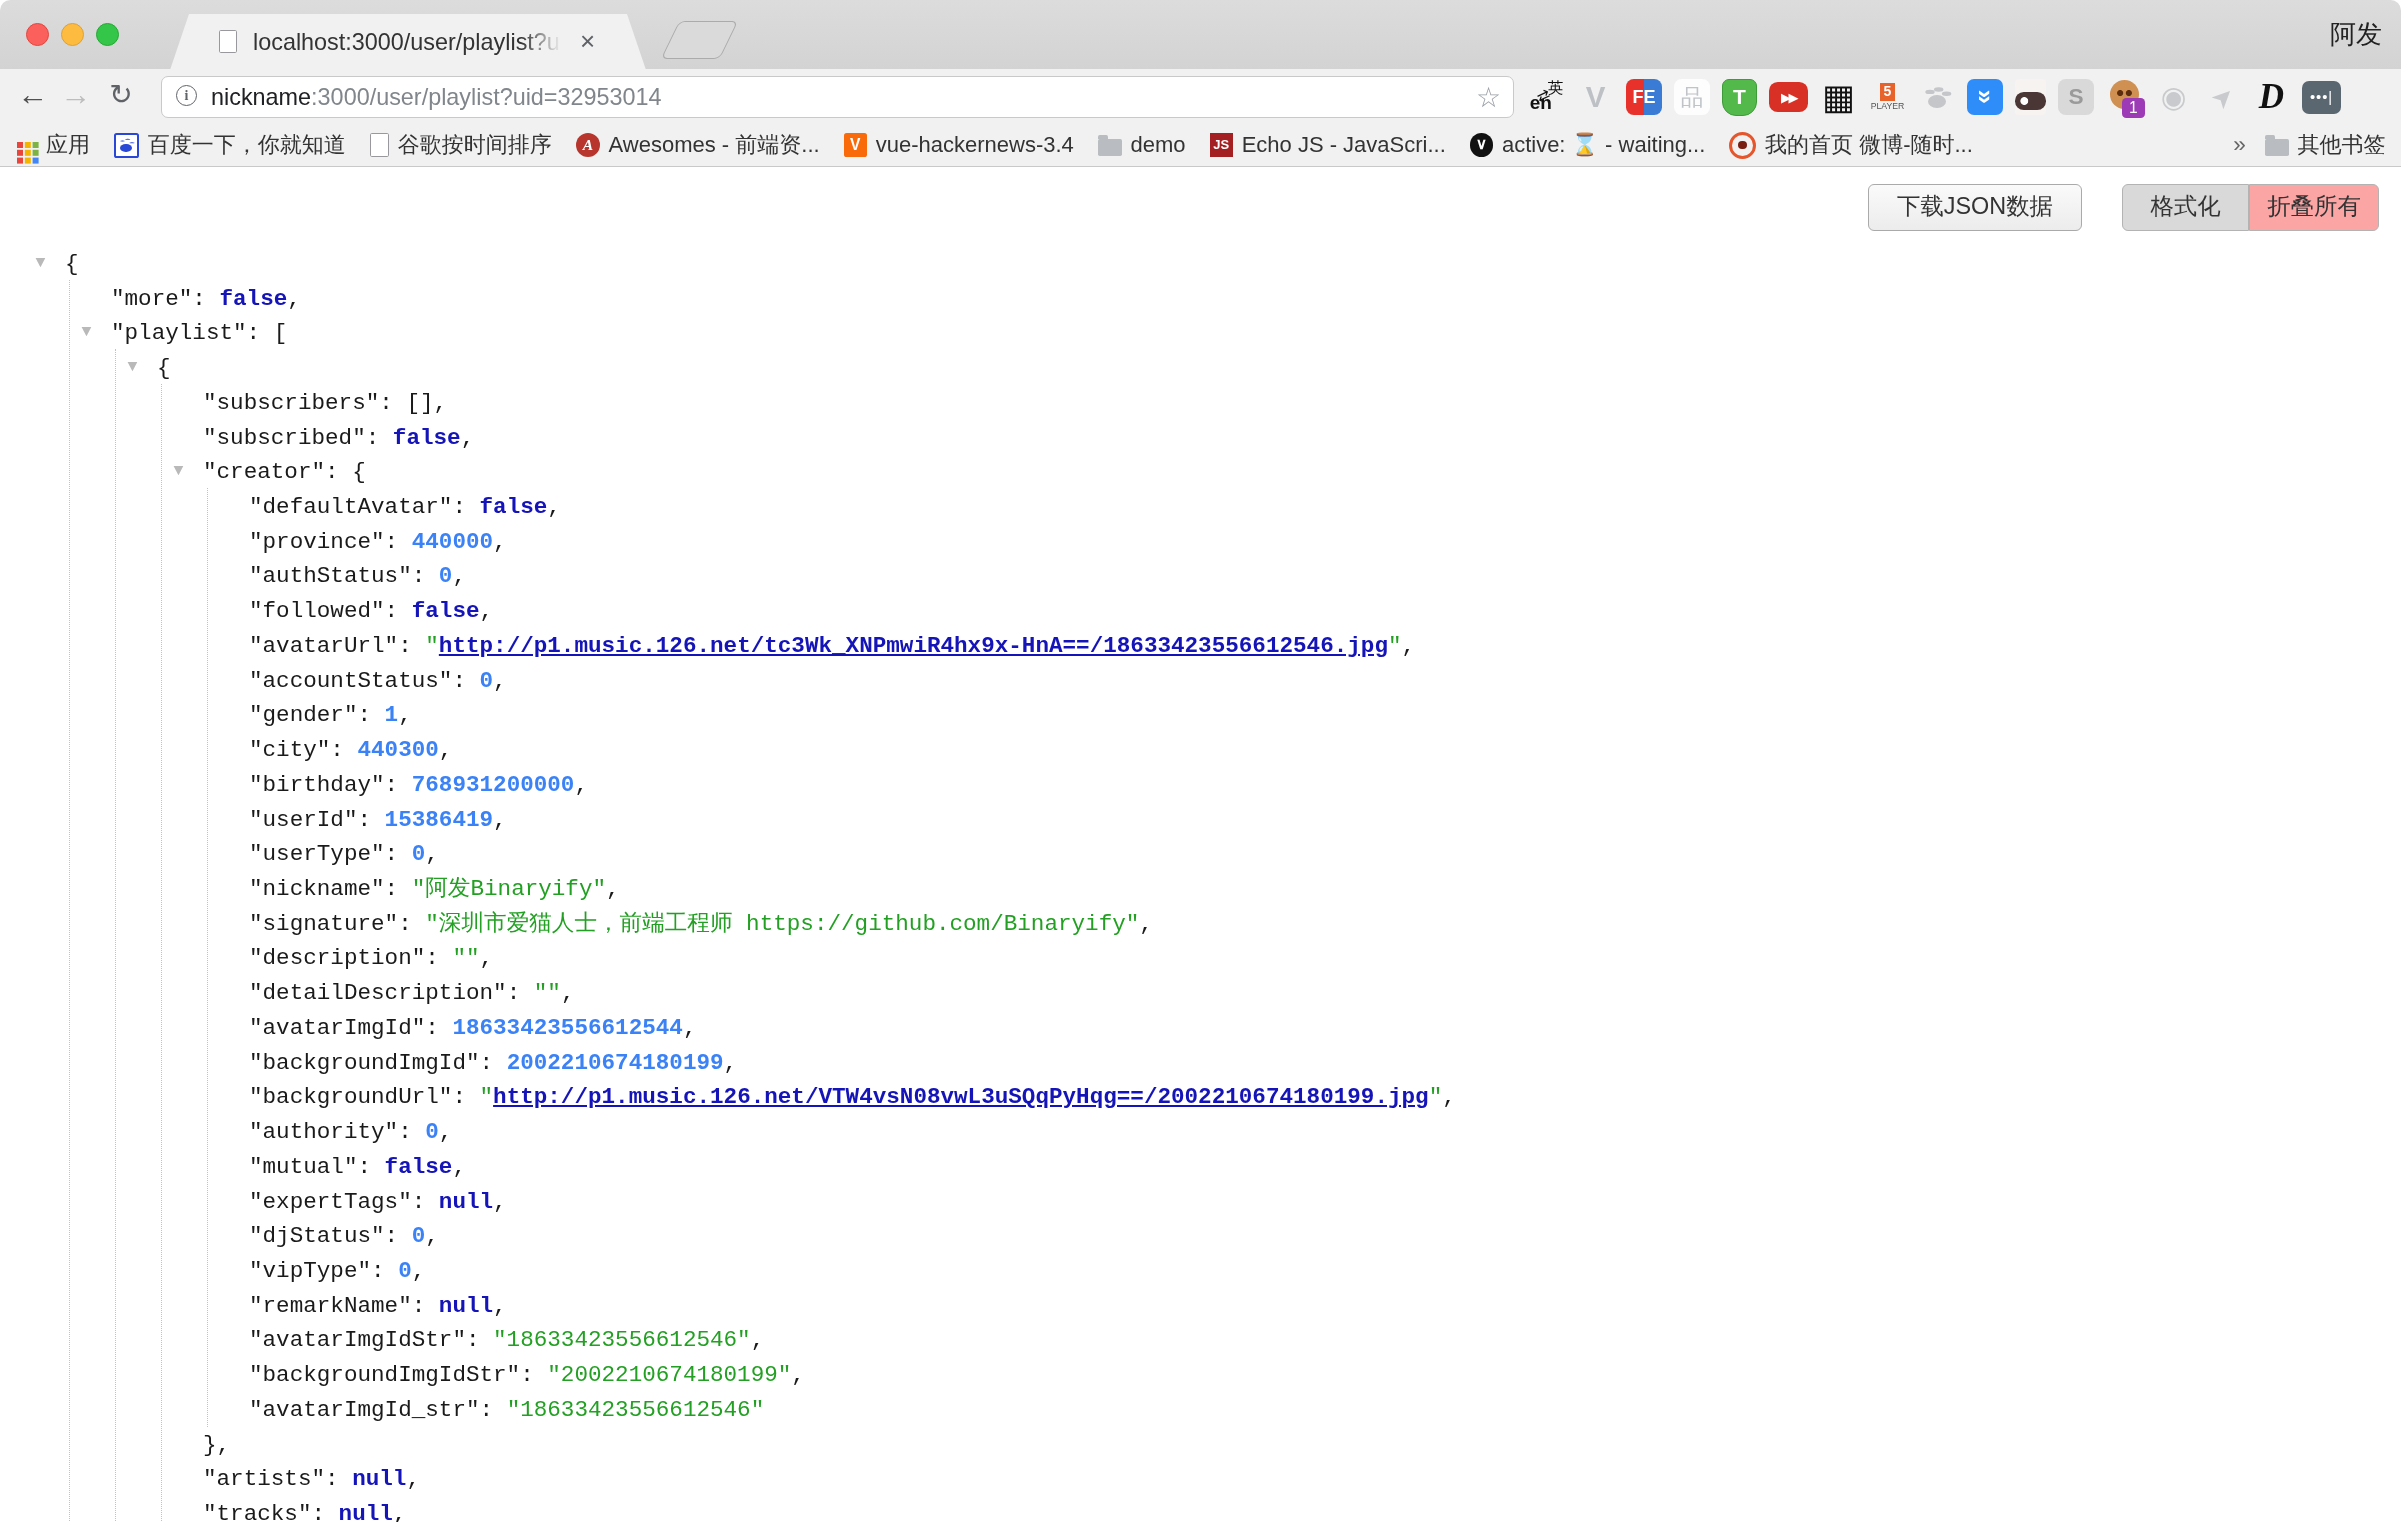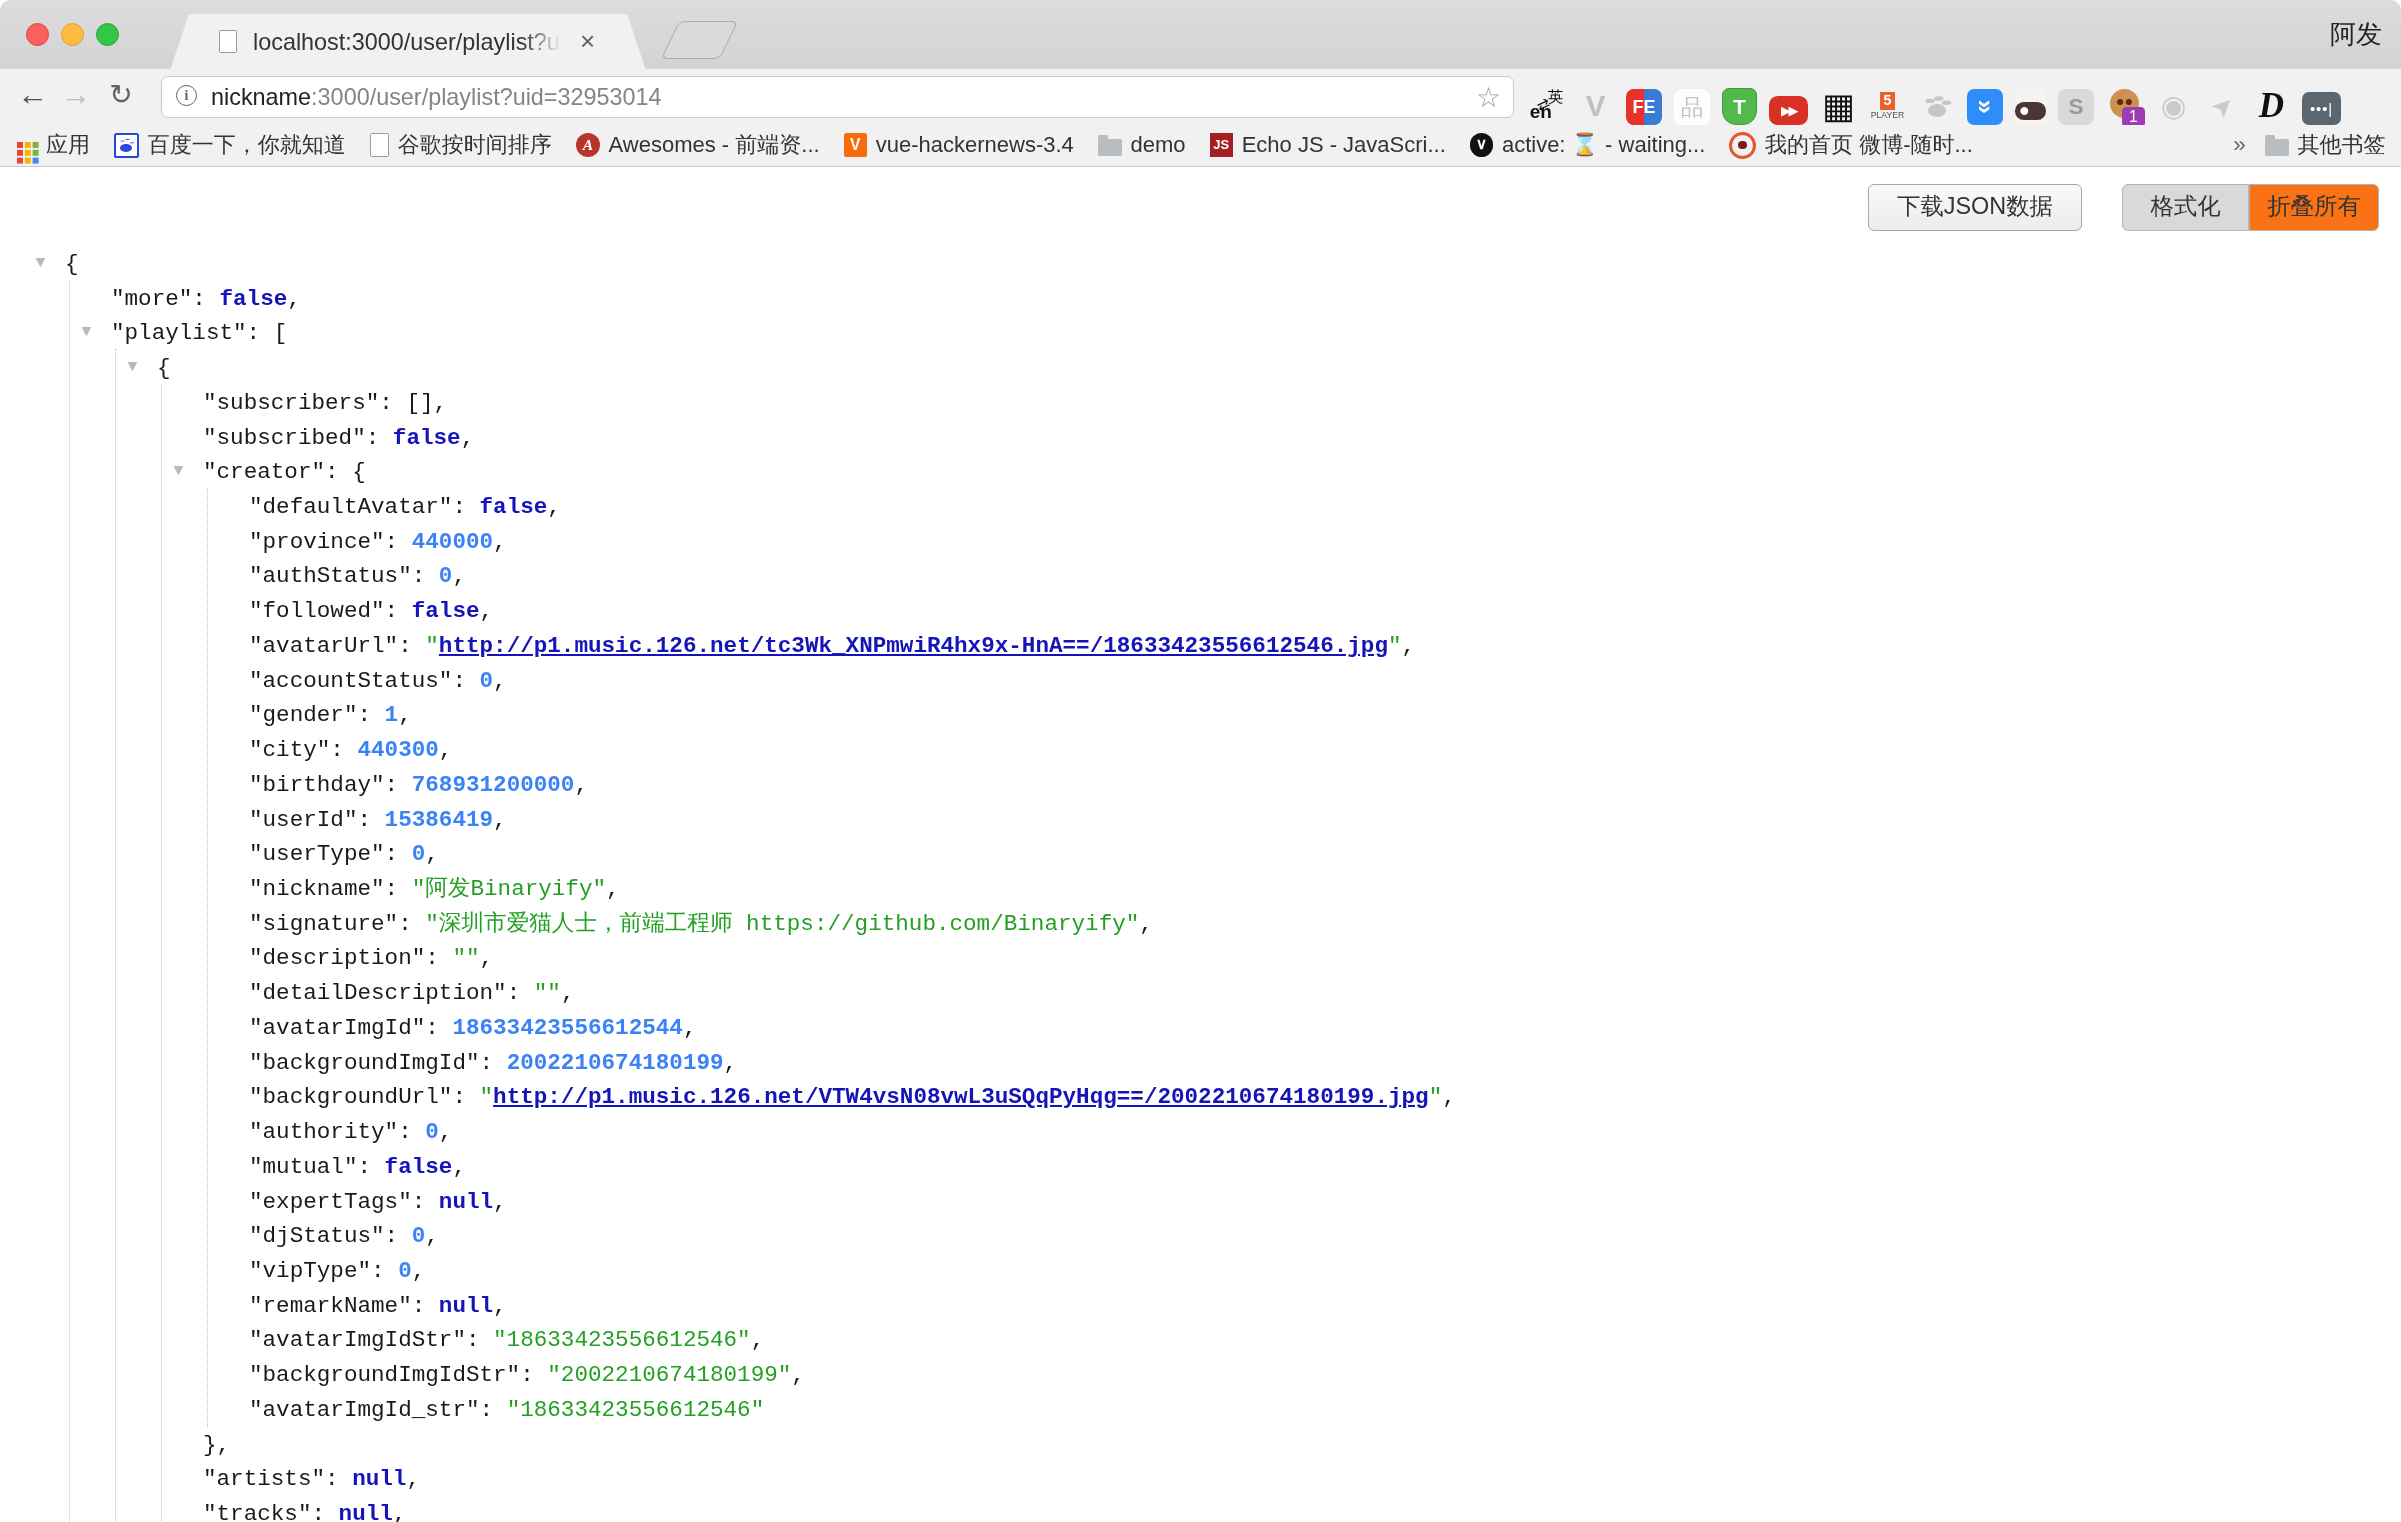--- a/index.html
+++ b/index.html
@@ -36,21 +36,21 @@
   .urlbar{position:absolute;left:161px;top:7px;width:1353px;height:42px;background:#fff;
           border:1.7px solid #c9c9c9;border-radius:7px;box-sizing:border-box;}
   .info-icon{position:absolute;left:14px;top:7.8px;width:19px;height:19px;border:1.7px solid #5f6368;
           border-radius:50%;color:#5f6368;font-size:14px;line-height:19px;text-align:center;
           font-family:"Liberation Serif",serif;font-weight:bold;}
   .url-text{position:absolute;left:49px;top:6px;font-size:23.4px;line-height:28px;white-space:nowrap;}
   .url-host{color:#202124;}
   .url-rest{color:#80868b;}
   .star-icon{position:absolute;right:12px;top:3.5px;font-size:28px;color:#9aa0a6;}
 
-  .extensions{position:absolute;left:1528px;top:0;height:56px;display:flex;align-items:flex-end;gap:12px;}
+  .extensions{position:absolute;left:1528px;top:0;height:56px;display:flex;align-items:center;gap:12px;}
   .ext{position:relative;width:37px;height:38px;display:flex;align-items:center;justify-content:center;flex:none;}
   .ext .glyph{display:block;}
   .translate-icon .glyph{font-size:19px;font-weight:bold;color:#111;position:absolute;left:1.7px;bottom:1.7px;}
   .translate-icon::before{content:"英";position:absolute;right:1.7px;top:0;font-size:15.6px;color:#111;}
   .translate-icon::after{content:"⇄";position:absolute;left:8.7px;top:8.7px;font-size:15.6px;color:#111;transform:rotate(-25deg);}
   .vue-devtools-icon .glyph{font-size:29.5px;font-weight:bold;color:#bdc1c6;}
   .fehelper-icon{background:linear-gradient(90deg,#e8312a 0 50%,#3a7bd5 50% 100%);border-radius:7.8px;width:36px;height:36px;}
   .fehelper-icon .glyph{color:#fff;font-weight:bold;font-size:18px;}
   .sitemap-icon{background:#fdfdfd;border-radius:7.8px;width:36px;height:36px;}
   .sitemap-icon .glyph{color:#c0c4c8;font-size:22.6px;}
@@ -117,21 +117,21 @@
 
   
   .content{position:absolute;left:0;top:167px;width:100%;bottom:0;background:#fff;}
   .btn{position:absolute;box-sizing:border-box;font-size:23.4px;color:#333;text-align:center;
        border:1.7px solid #aaa;background:linear-gradient(#fafafa,#ececec);border-radius:6px;height:47px;line-height:43px;}
   .dl-btn{left:1868px;top:16.5px;width:214px;}
   .fmt-group{position:absolute;left:2122px;top:16.5px;height:47px;display:flex;}
   .fmt-group .seg{box-sizing:border-box;border:1.7px solid #b3b3b3;font-size:23.4px;color:#333;
        height:47px;line-height:43px;text-align:center;}
   .seg-format{width:127px;background:#d9d9d9;border-radius:6px 0 0 6px;border-right:none;}
-  .seg-collapse{width:130px;background:#f97316;border-radius:0 6px 6px 0;}
+  .seg-collapse{width:130px;background:#fca5a5;border-radius:0 6px 6px 0;}
 
   
   .json-tree{position:absolute;left:0;top:0;width:100%;height:1356px;
        font-family:"Liberation Mono","DejaVu Sans Mono",monospace;font-size:22.6px;}
   .jline{position:absolute;height:35px;line-height:35px;white-space:nowrap;}
   .tri{position:absolute;left:-29.5px;top:-1.7px;font-size:16.5px;color:#b9b9b9;}
   .tk{color:#1a1a1a;}
   .tk.key{color:#1a1a1a;}
   .tk.pun{color:#1a1a1a;}
   .tk.kw{color:#1414b8;font-weight:bold;}

